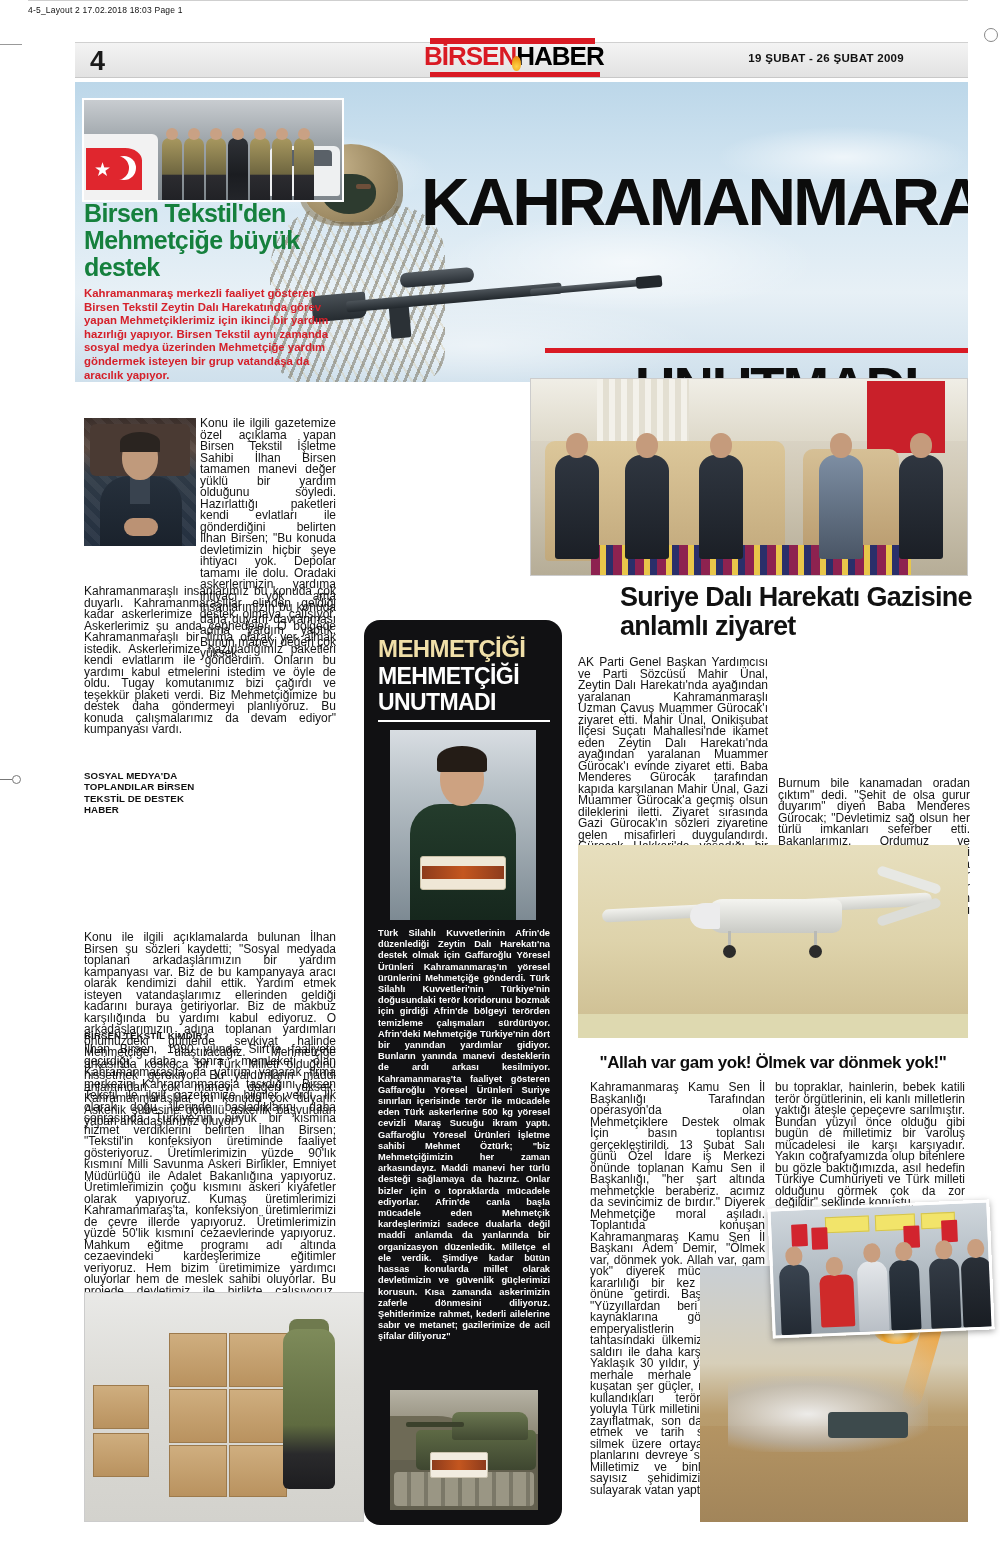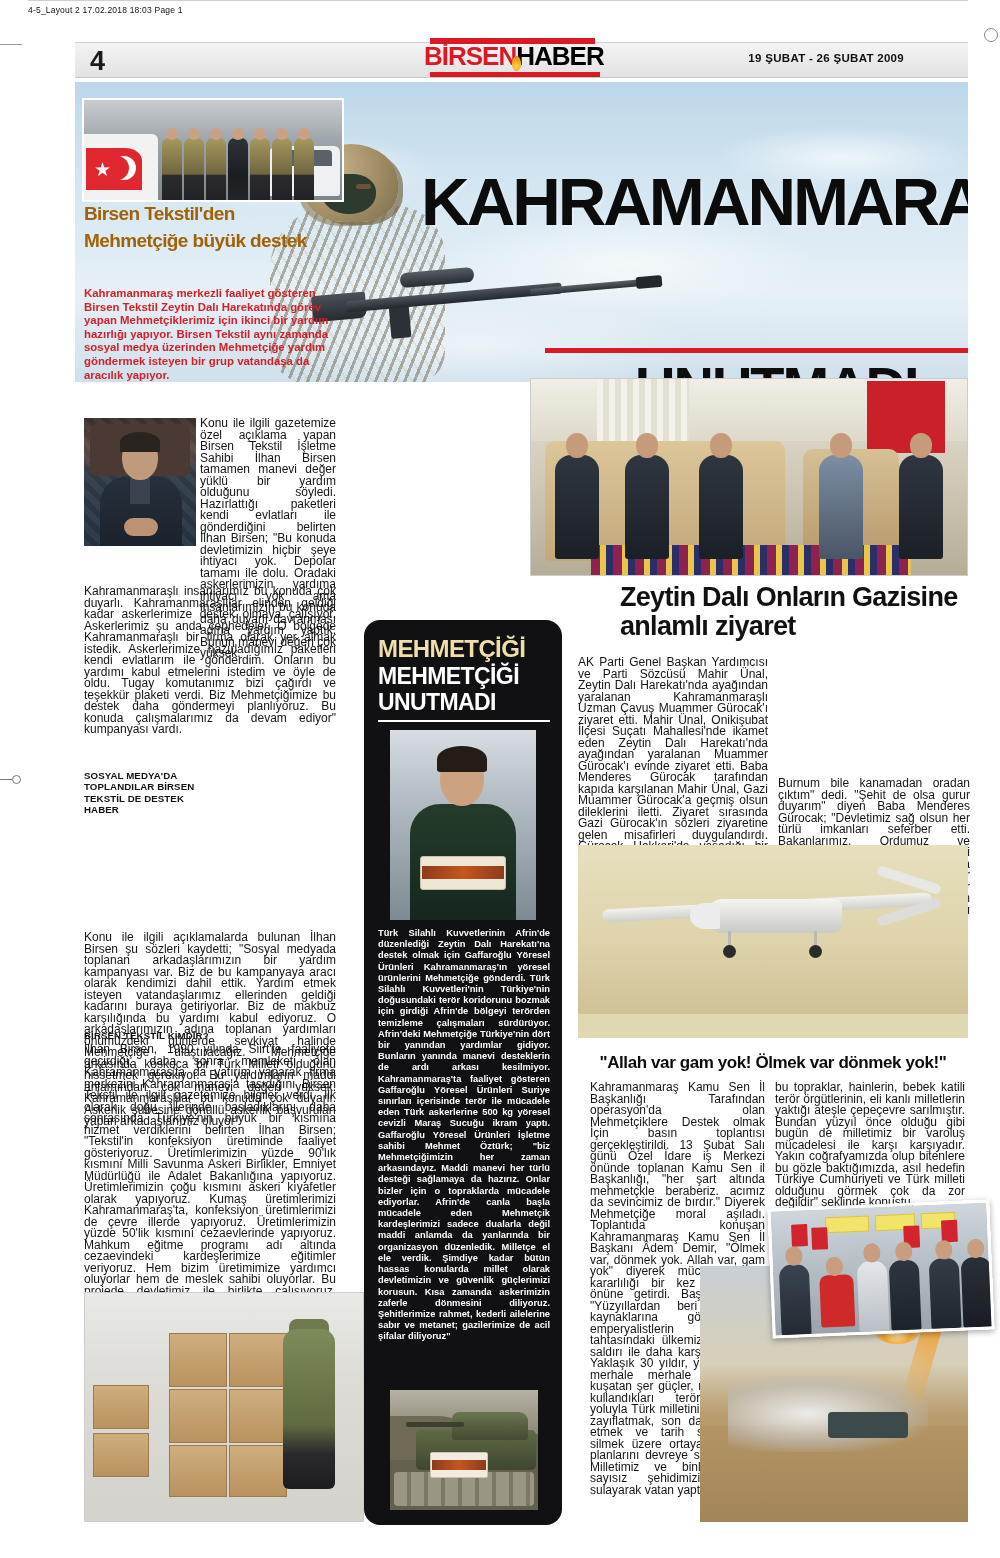--- a/index.html
+++ b/index.html
@@ -132,21 +132,21 @@
   .pg-car-win { position:absolute; right:10px; top:50px; width:48px; height:16px; background:#5a6168; border-radius:6px 4px 0 0;}
   .pg-soldier { position:absolute; top:38px; width:20px; height:66px; border-radius:7px 7px 2px 2px;
      background:linear-gradient(#a8985f,#6e6640 55%,#2c2c30 56%, #1f2024 100%); }
   .pg-head { position:absolute; top:-10px; left:4px; width:12px; height:12px; border-radius:50%; background:#c9a184; }
   .pg-civ { position:absolute; top:38px; width:20px; height:66px; border-radius:7px 7px 2px 2px;
      background:linear-gradient(#2f3237,#1b1d21 55%,#24262b 100%); }
 
   
   .art1-title {
     position:absolute; left:84px; top:200px; width:250px;
-    font-size:19px; font-weight:bold; color:#a16207; line-height:27px; letter-spacing:-.6px;
+    font-size:25px; font-weight:bold; color:#15803d; line-height:27px; letter-spacing:-.6px;
   }
   .art1-lead {
     position:absolute; left:84px; top:287px; width:252px;
     font-size:11.4px; font-weight:bold; color:#d5202a; line-height:13.6px;
   }
   .p-portrait { left:84px; top:418px; width:112px; height:128px;
     background:linear-gradient(180deg,#3a2e2a 0%, #5a4a42 25%, #2f3a46 45%, #243040 100%); }
   .pp-bg { position:absolute; inset:0; background:
       repeating-linear-gradient(45deg, rgba(255,255,255,.05) 0 6px, transparent 6px 12px); }
   .pp-chair { position:absolute; left:6px; top:6px; right:6px; height:52px; background:#4a3a33; border-radius:6px; }
@@ -435,21 +435,21 @@
         <div class="pv-man-h"></div>
       </div>
     <div class="pv-man" style="left:288px;background:linear-gradient(#7d8ea3,#4a5666)">
         <div class="pv-man-h"></div>
       </div>
     <div class="pv-man" style="left:368px">
         <div class="pv-man-h"></div>
       </div>
   </div>
 
-  <div class="art2-title">Zeytin Dalı Onların Gazisine anlamlı ziyaret</div>
+  <div class="art2-title">Suriye Dalı Harekatı Gazisine anlamlı ziyaret</div>
   <div class="bodytext z-col1">AK Parti Genel Başkan Yardımcısı ve Parti Sözcüsü Mahir Ünal, Zeytin Dalı Harekatı'nda ayağından yaralanan Kahramanmaraşlı Uzman Çavuş Muammer Gürocak'ı ziyaret etti. Mahir Ünal, Onikişubat İlçesi Suçatı Mahallesi'nde ikamet eden Zeytin Dalı Harekatı'nda ayağından yaralanan Muammer Gürocak'ı evinde ziyaret etti. Baba Menderes Gürocak tarafından kapıda karşılanan Mahir Ünal, Gazi Muammer Gürocak'a geçmiş olsun dileklerini iletti. Ziyaret sırasında Gazi Gürocak'ın sözleri ziyaretine gelen misafirleri duygulandırdı. Gürocak Hakkari'de yaşadığı bir anısını şu şekilde paylaştı; "8 şehit verdiğimiz bir göreve katılmıştık. Bölük komutanımız 'El Bombası' diye bağırdı. Ben hemen yere yattım ve bomba bir metre yakınımda patladı. Normalde 5 metre yakınındakileri öldürebilen el bombası bana tesir etmedi.</div>
   <div class="bodytext z-col2">Burnum bile kanamadan oradan çıktım" dedi. "Şehit de olsa gurur duyarım" diyen Baba Menderes Gürocak; "Devletimiz sağ olsun her türlü imkanları seferber etti. Bakanlarımız, Ordumuz ve milletvekillerimiz bizimle çok iyi ilgilendi. Çocuğum vatanı uğruna gazi oldu. Şehit de olsa gurur duyardım, gazi oldu gurur duyuyorum. Vatanım için, milletim için ve bayrağım için gazi oldu duyuyorum" ifadelerini kullandı.</div>
 
   <div class="photo p-drone">
     <div class="dr-wing"></div>
     <div class="dr-fuse"></div>
     <div class="dr-nose"></div>
     <div class="dr-tail"></div>
     <div class="dr-tail2"></div>
     <div class="dr-strut" style="left:150px;top:86px"></div>

